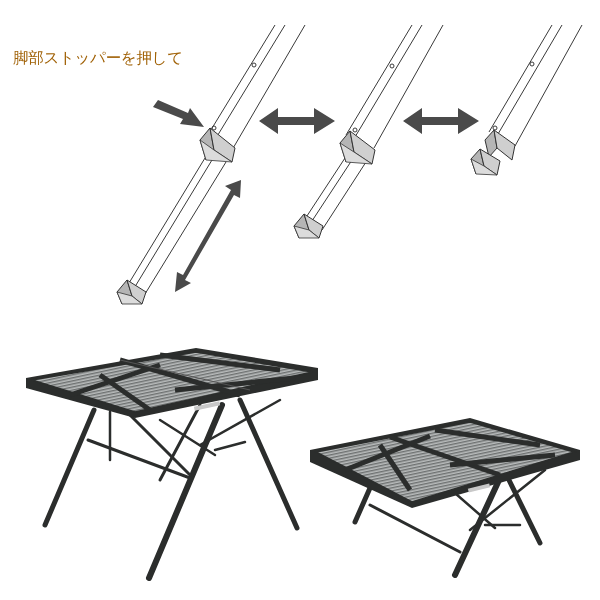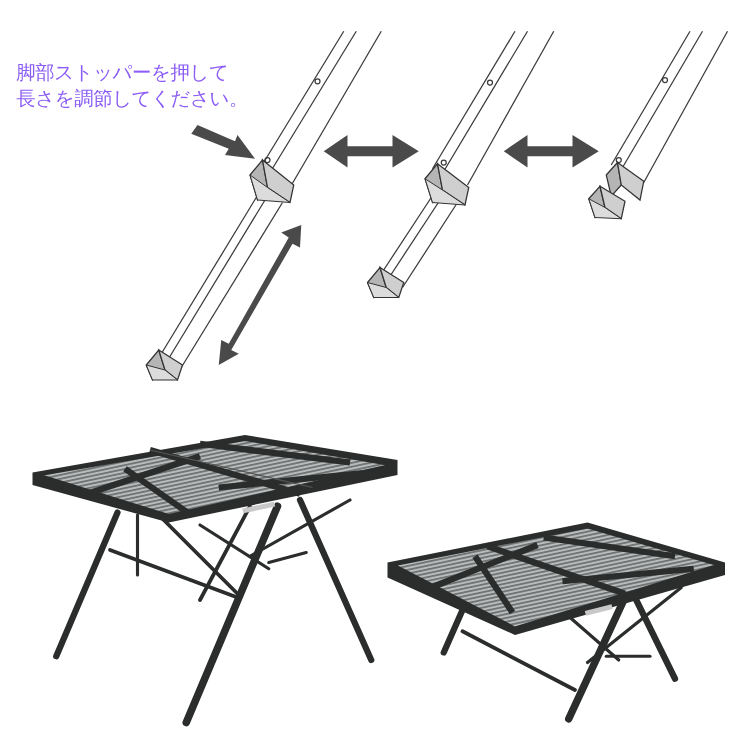--- a/index.html
+++ b/index.html
@@ -1,33 +1,32 @@
 <!DOCTYPE html>
 <html><head>
 <meta charset="utf-8">
 <style>
   html, body { margin: 0; padding: 0; background: #ffffff; }
   body { width: 600px; height: 600px; position: relative; overflow: hidden; font-family: "DejaVu Sans", sans-serif; }
   .canvas { position: absolute; left: 0; top: 0; width: 600px; height: 600px; }
   .caption {
     position: absolute; left: 13px; top: 48px;
-    font-size: 15.5px; line-height: 21px; color: #8b5cf6;
+    font-size: 15.5px; line-height: 21px; color: #a16207;
     letter-spacing: -0.3px; white-space: nowrap;
   }
   .caption span { display: block; }
   svg { position: absolute; left: 0; top: 0; }
 </style>
 </head>
 <body>
 
 <div class="canvas">
 
   <div class="caption">
     <span>脚部ストッパーを押して</span>
-    <span>長さを調節してください。</span>
   </div>
 
   <svg width="600" height="600" viewBox="0 0 600 600">
     <defs>
       <pattern id="mesh" width="3" height="3" patternUnits="userSpaceOnUse" patternTransform="rotate(-12)">
         <rect width="3" height="3" fill="#b9bcbc"></rect>
         <rect width="3" height="1.4" fill="#6d7070"></rect>
       </pattern>
     </defs>
 

